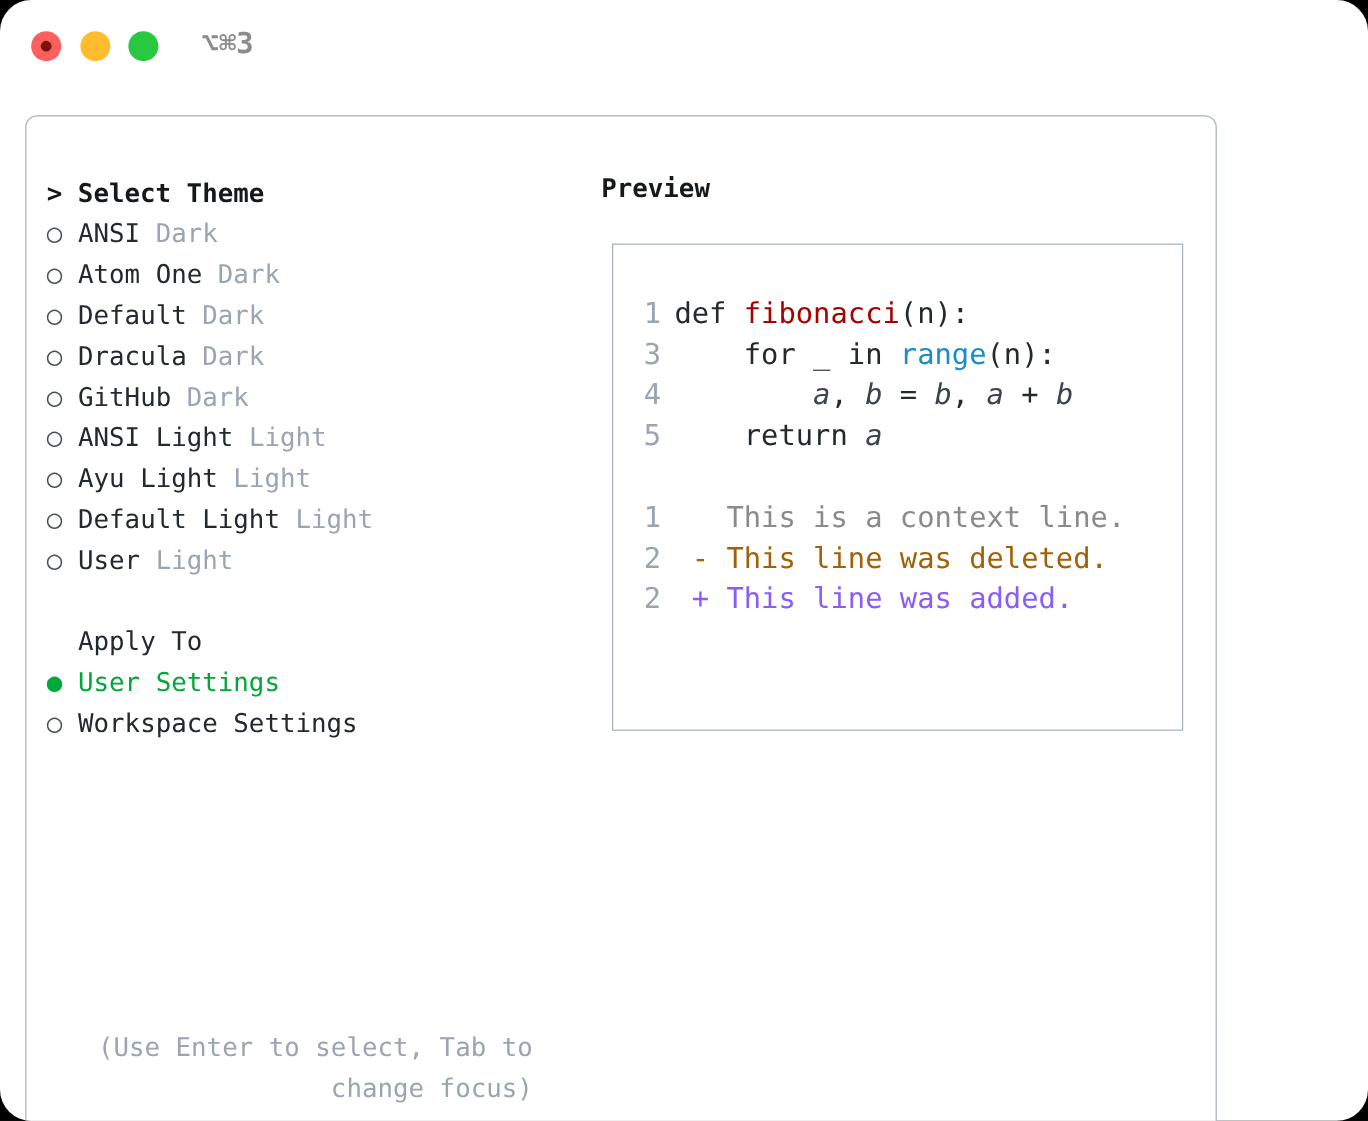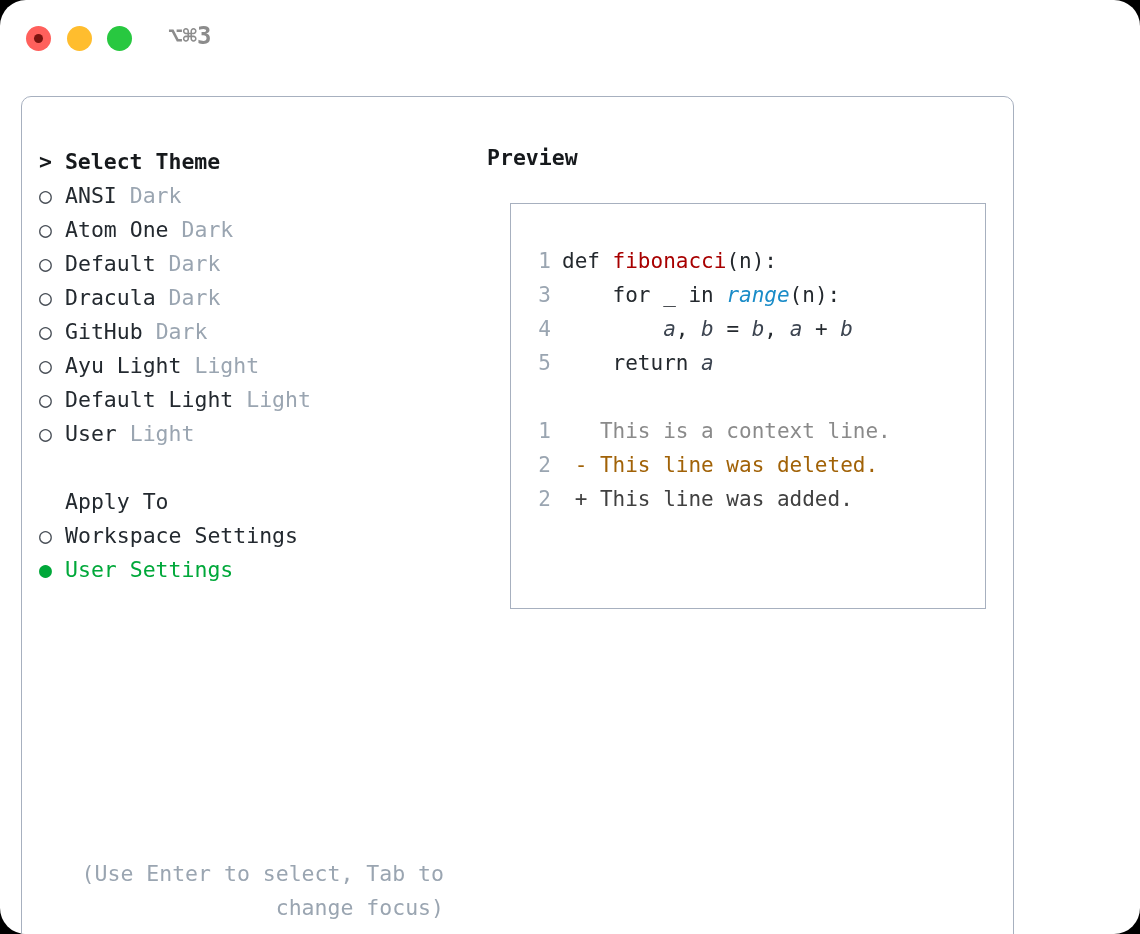--- a/index.html
+++ b/index.html
@@ -109,60 +109,60 @@
     width: 405px;
     font-size: 21.5px;
     line-height: 34px;
     color: #9aa5b1;
     text-align: right;
   }
 
   
   #preview-title {
     position: absolute;
-    left: 465px;
+    left: 479px;
     top: 48px;
     font-size: 21.5px;
     font-weight: bold;
     color: #16191c;
   }
   #preview-box {
     position: absolute;
     left: 488px;
     top: 106px;
     width: 476px;
     height: 406px;
     box-sizing: border-box;
     border: 1.6px solid #a7b0bf;
     background: #ffffff;
   }
   #code {
     position: absolute;
     left: 18px;
     top: 40px;
-    font-size: 21px;
+    font-size: 24px;
     line-height: 34px;
   }
   .cline { white-space: pre; height: 34px; }
   .ln {
     display: inline-block;
     width: 22px;
     text-align: right;
     color: #9aa5b1;
     margin-right: 11px;
   }
   .kw   { color: #24292e; }
   .fn   { color: #a80000; }
   .num  { color: #00796b; }
-  .bi   { color: #1a8cc8; font-style: italic; }
+  .bi   { color: #1a8cc8; }
   .var  { color: #3c4450; font-style: italic; }
   .pl   { color: #24292e; }
   .ctx  { color: #8a8a8a; }
   .del  { color: #a16207; margin-top: 16px; }
-  .add  { color: #404040; }
+  .add  { color: #8b5cf6; }
 </style>
 </head>
 <body>
 
 <div id="window">
 
   <div id="titlebar">
     <div class="light" id="light-close"></div>
     <div id="close-dot"></div>
     <div class="light" id="light-min"></div>
@@ -173,29 +173,30 @@
   <div id="panel">
 
     <div id="left-col">
       <div class="row heading">&gt; Select Theme</div>
       <div id="theme-rows">
           <div class="row"><span class="bullet">○</span><span>ANSI</span><span> </span><span class="badge">Dark</span></div>
           <div class="row"><span class="bullet">○</span><span>Atom One</span><span> </span><span class="badge">Dark</span></div>
           <div class="row"><span class="bullet">○</span><span>Default</span><span> </span><span class="badge">Dark</span></div>
           <div class="row"><span class="bullet">○</span><span>Dracula</span><span> </span><span class="badge">Dark</span></div>
           <div class="row"><span class="bullet">○</span><span>GitHub</span><span> </span><span class="badge">Dark</span></div>
+          <div class="row"><span class="bullet">○</span><span>ANSI Light</span><span> </span><span class="badge">Light</span></div>
           <div class="row"><span class="bullet">○</span><span>Ayu Light</span><span> </span><span class="badge">Light</span></div>
           <div class="row"><span class="bullet">○</span><span>Default Light</span><span> </span><span class="badge">Light</span></div>
           <div class="row"><span class="bullet">○</span><span>User</span><span> </span><span class="badge">Light</span></div>
         </div>
       <div class="row" style="height:34px;">&nbsp;</div>
       <div class="row"><span class="bullet blank">○</span><span>Apply To</span></div>
       <div id="apply-rows">
+          <div class="row"><span class="bullet sel">●</span><span class="label-sel">User Settings</span></div>
           <div class="row"><span class="bullet">○</span><span>Workspace Settings</span></div>
-          <div class="row"><span class="bullet sel">●</span><span class="label-sel">User Settings</span></div>
         </div>
     </div>
 
     <div id="hint">(Use Enter to select, Tab to change focus)</div>
 
     <div id="preview-title">Preview</div>
 
     <div id="preview-box">
       <div id="code">
           <div class="cline"><span class="ln">1</span><span class="kw">def </span><span class="fn">fibonacci</span><span class="pl">(n):</span></div>

